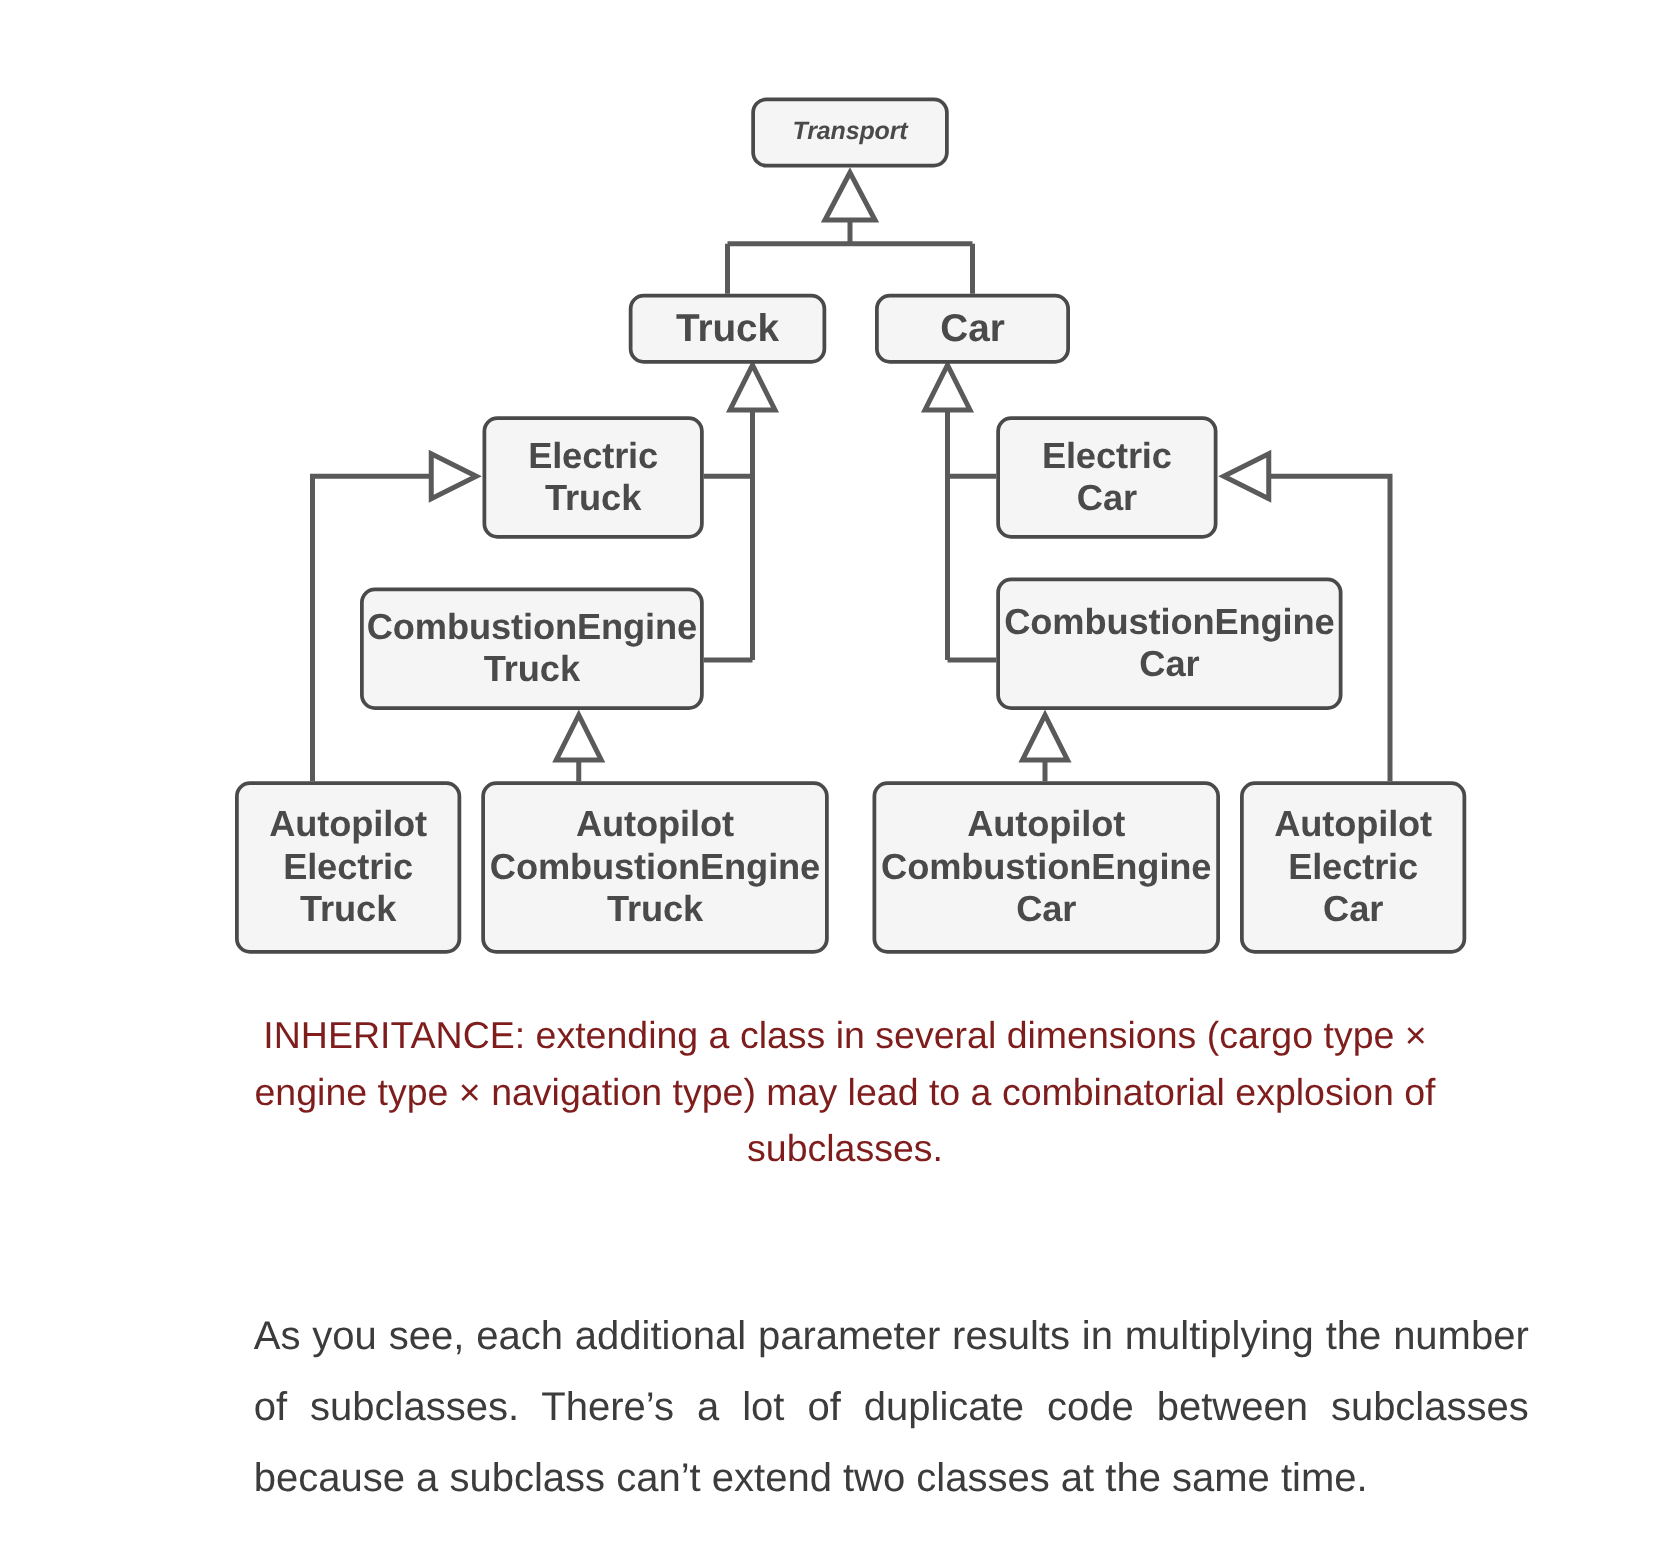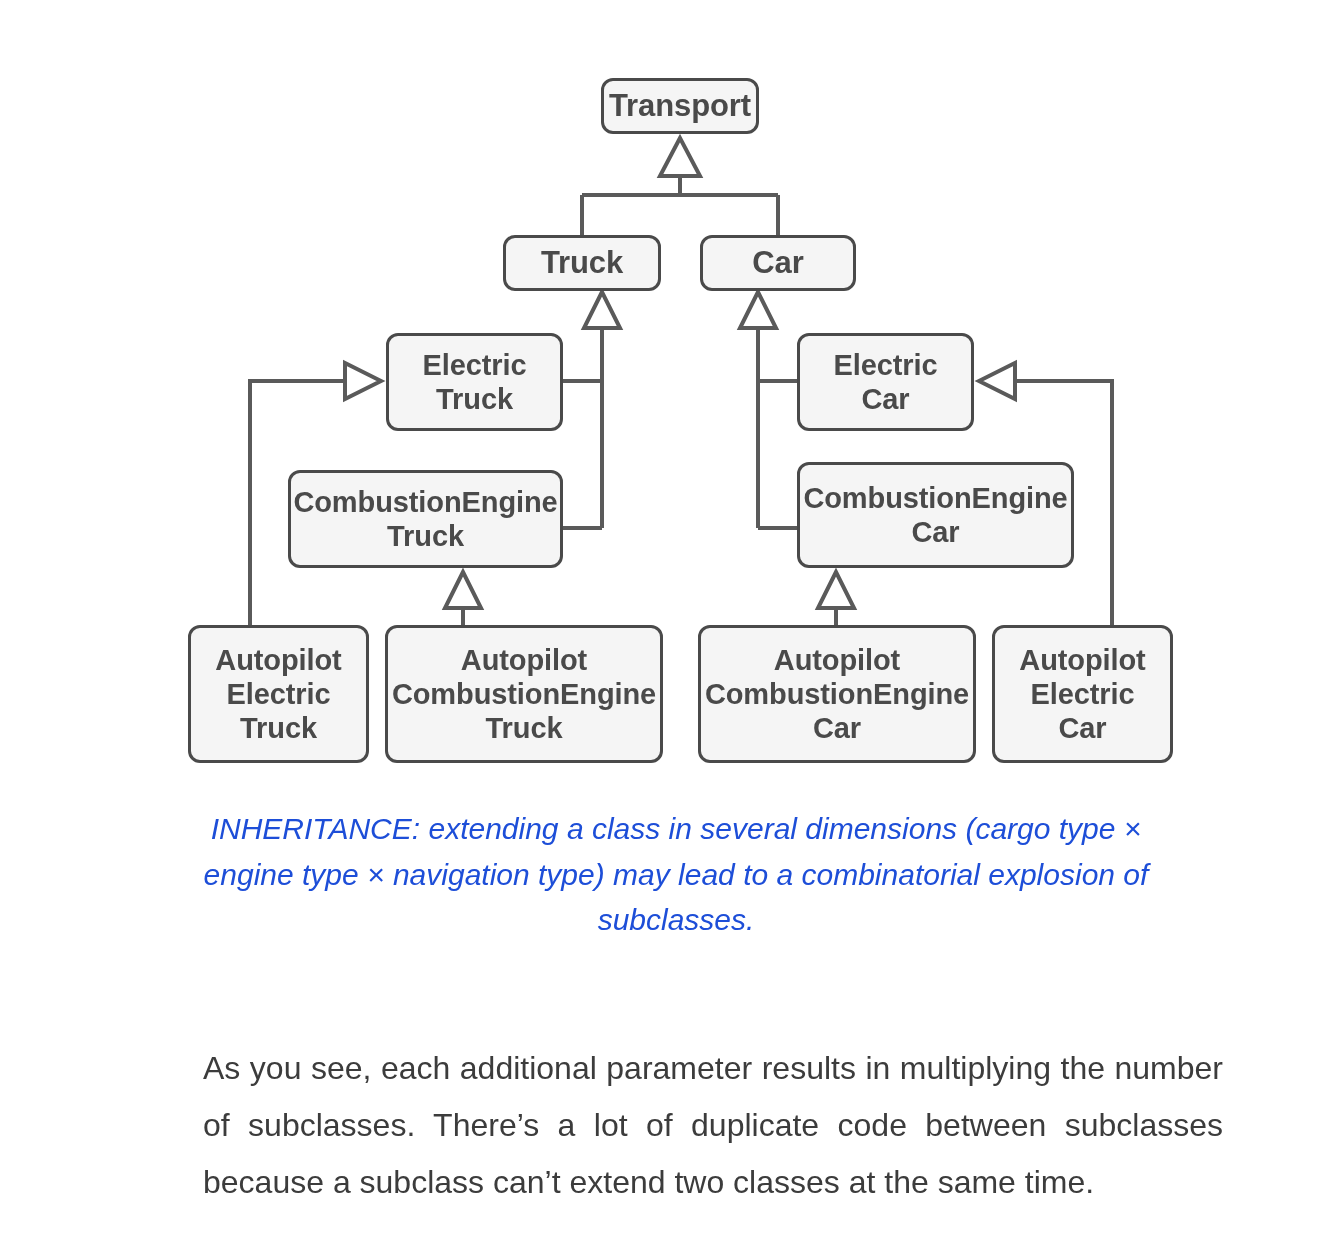--- a/index.html
+++ b/index.html
@@ -48,24 +48,23 @@
     display: block;
     padding: 0 8px;
     white-space: pre-line;
   }
   .caption {
     position: absolute;
     left: 186px;
     top: 806px;
     width: 980px;
     text-align: center;
-    font-style: italic;
     font-size: 30px;
     line-height: 1.52;
-    color: #1d4ed8;
+    color: #7f1d1d;
   }
   .body-text {
     position: absolute;
     left: 170px;
     top: 1008px;
     width: 1020px;
     font-size: 32px;
     line-height: 1.78;
     text-align: justify;
     color: #3c3c3c;
@@ -107,21 +106,21 @@
       <polygon points="680,138 660,176 700,176"></polygon>
       <polygon points="602,292 584,328 620,328"></polygon>
       <polygon points="758,292 740,328 776,328"></polygon>
       <polygon points="463,572 445,608 481,608"></polygon>
       <polygon points="836,572 818,608 854,608"></polygon>
       <polygon points="381,381 345,363 345,399"></polygon>
       <polygon points="979,381 1015,363 1015,399"></polygon>
     </g>
   </svg>
 
-  <div class="node-box" style="left:601px;top:78px;width:158px;height:56px;font-size:31px;">
+  <div class="node-box" style="left:601px;top:78px;width:158px;height:56px;font-size:20px;font-style:italic;">
     <span>Transport</span>
   </div>
 
   <div class="node-box" style="left:503px;top:235px;width:158px;height:56px;font-size:31px;">
     <span>Truck</span>
   </div>
 
   <div class="node-box" style="left:700px;top:235px;width:156px;height:56px;font-size:31px;">
     <span>Car</span>
   </div>

